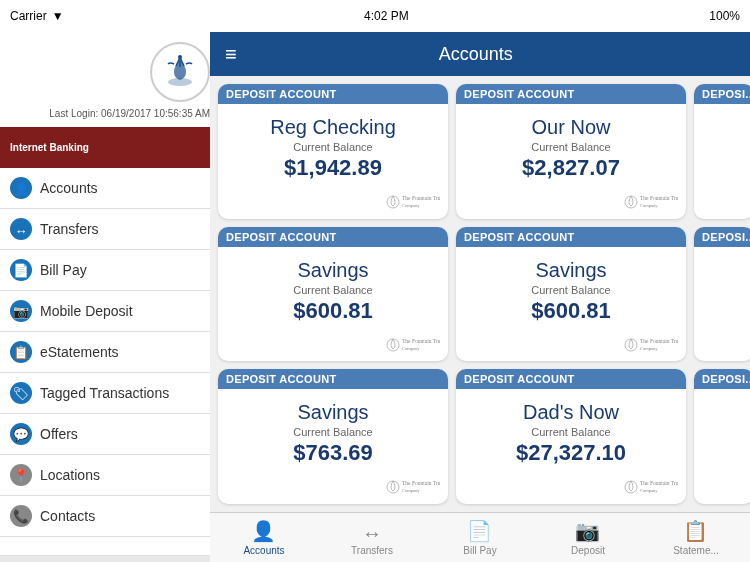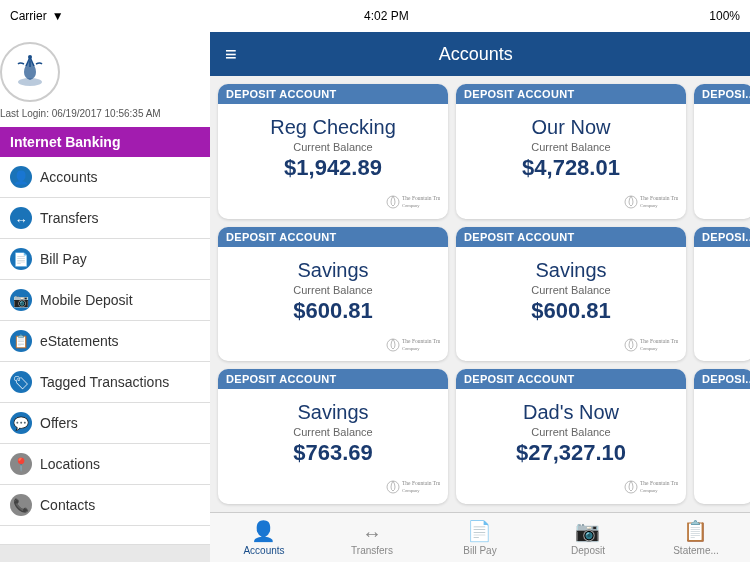--- a/index.html
+++ b/index.html
@@ -32,46 +32,46 @@
       background: #e8e8e8;
       display: flex;
       flex-direction: column;
       overflow-y: auto;
       flex-shrink: 0;
     }
     .sidebar-logo-area {
       background: #fff;
       display: flex;
       flex-direction: column;
-      align-items: flex-start;
+      align-items: flex-end;
       padding: 10px 0 8px;
     }
     .sidebar-logo {
       width: 60px;
       height: 60px;
       border: 2px solid #ccc;
       border-radius: 50%;
       display: flex;
       align-items: center;
       justify-content: center;
       background: #fff;
     }
     .sidebar-logo svg { width: 40px; height: 40px; }
     .sidebar-last-login {
       font-size: 10px;
       color: #555;
       margin-top: 6px;
       text-align: center;
     }
     .sidebar-section-header {
-      background: #a21caf;
+      background: #7f1d1d;
       color: #fff;
-      font-size: 14px;
+      font-size: 10px;
       font-weight: 600;
-      padding: 7px 10px;
+      padding: 15px 10px;
     }
     .sidebar-item {
       display: flex;
       align-items: center;
       padding: 9px 10px;
       border-bottom: 1px solid #ddd;
       background: #fff;
       cursor: pointer;
       gap: 8px;
     }
@@ -305,21 +305,21 @@
           </svg>
         </div>
       </div>
 
     </div>
         <div class="account-card">
       <div class="account-card-header">Deposit Account</div>
       <div class="account-card-body">
         <div class="account-name">Our Now</div>
         <div class="account-balance-label">Current Balance</div>
-        <div class="account-balance">$4,728.01</div>
+        <div class="account-balance">$2,827.07</div>
       </div>
       <div class="account-card-logo">
         <div class="fountain-trust-logo">
           <svg width="55" height="22" viewBox="0 0 55 22">
             <circle cx="8" cy="11" r="6" fill="none" stroke="#aaa" stroke-width="0.8"></circle>
             <path d="M8 5 Q6 8 6 11 Q6 14 8 15" stroke="#aaa" stroke-width="0.8" fill="none"></path>
             <path d="M8 5 Q10 8 10 11 Q10 14 8 15" stroke="#aaa" stroke-width="0.8" fill="none"></path>
             <text x="17" y="9" font-size="5.5" fill="#888" font-family="serif">The Fountain Trust</text>
             <text x="17" y="16" font-size="4.5" fill="#888" font-family="serif">Company</text>
           </svg>

